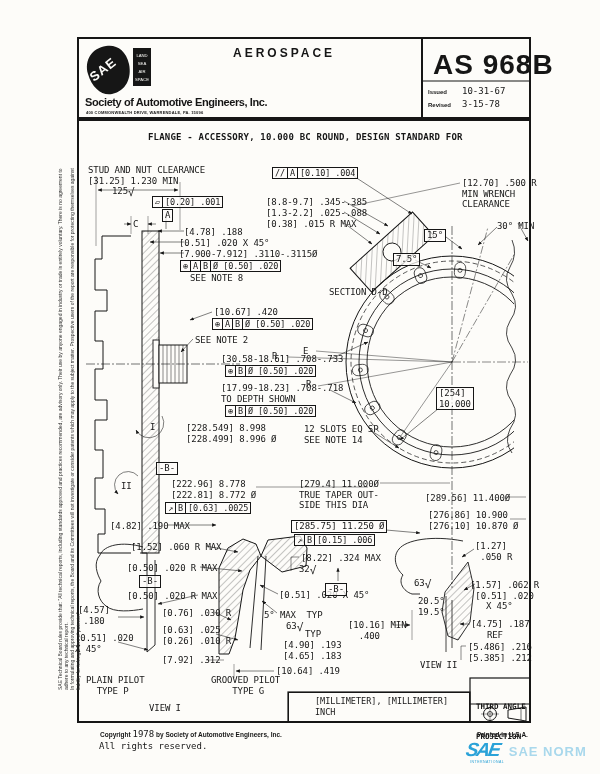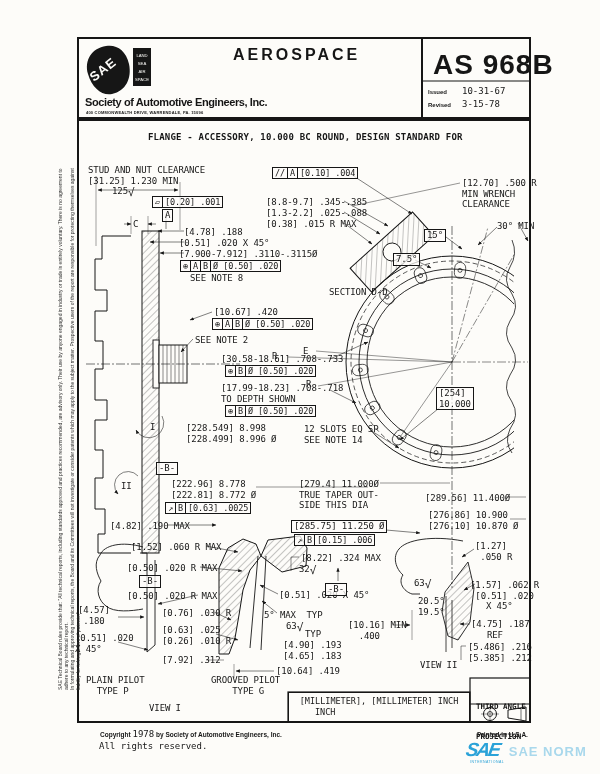--- a/index.html
+++ b/index.html
@@ -5,21 +5,21 @@
   html,body{margin:0;padding:0;background:#ffffff;}
   .page{position:relative;width:600px;height:774px;background:#fdfcf9;overflow:hidden;
         font-family:"DejaVu Sans Mono",monospace;color:#161616;}
   svg{position:absolute;left:0;top:0;}
   
   .org-name{position:absolute;left:85px;top:96px;font-family:"Liberation Sans",sans-serif;
             font-weight:bold;font-size:11px;letter-spacing:-0.4px;white-space:nowrap;}
   .org-addr{position:absolute;left:86px;top:110px;font-family:"Liberation Sans",sans-serif;
             font-weight:bold;font-size:4px;letter-spacing:.2px;white-space:nowrap;}
   .hdr-type1{position:absolute;left:233px;top:46px;font-family:"Liberation Sans",sans-serif;
-             font-weight:bold;font-size:16px;letter-spacing:3px;}
+             font-weight:bold;font-size:12px;letter-spacing:3px;}
   .hdr-type2{position:absolute;left:274px;top:74px;font-family:"Liberation Sans",sans-serif;
              font-weight:bold;font-size:19px;letter-spacing:3px;}
   .doc-num{position:absolute;left:433px;top:49px;font-family:"Liberation Sans",sans-serif;
            font-weight:bold;font-size:28px;letter-spacing:1px;}
   .iss-lab{position:absolute;left:428px;top:89px;font-family:"Liberation Sans",sans-serif;font-weight:bold;font-size:6px;}
   .iss-val{position:absolute;left:462px;top:86px;font-size:9px;}
   .rev-lab{position:absolute;left:428px;top:102px;font-family:"Liberation Sans",sans-serif;font-weight:bold;font-size:6px;}
   .rev-val{position:absolute;left:462px;top:99px;font-size:9px;}
   .title{position:absolute;left:148px;top:132px;font-size:9px;font-weight:bold;letter-spacing:.2px;white-space:pre;}
   
@@ -364,21 +364,20 @@
    X 45°</div>
       <div class="ann" style="left: 471px; top: 619px;">[4.75] .187
    REF</div>
       <div class="ann" style="left: 468px; top: 642px;">[5.486] .216
 [5.385] .212</div>
       <div class="ann" style="left: 420px; top: 660px;">VIEW II</div>
     </div>
 
   <div class="units-box">
     <div>[MILLIMETER], [MILLIMETER] INCH</div>
-    <div>INCH</div>
   </div>
 
   <div class="proj-label">
     <div>THIRD ANGLE</div>
     <div>PROJECTION</div>
   </div>
 
   <div class="cp1">
     <span>Copyright</span>
     <span class="yr">1978</span>

